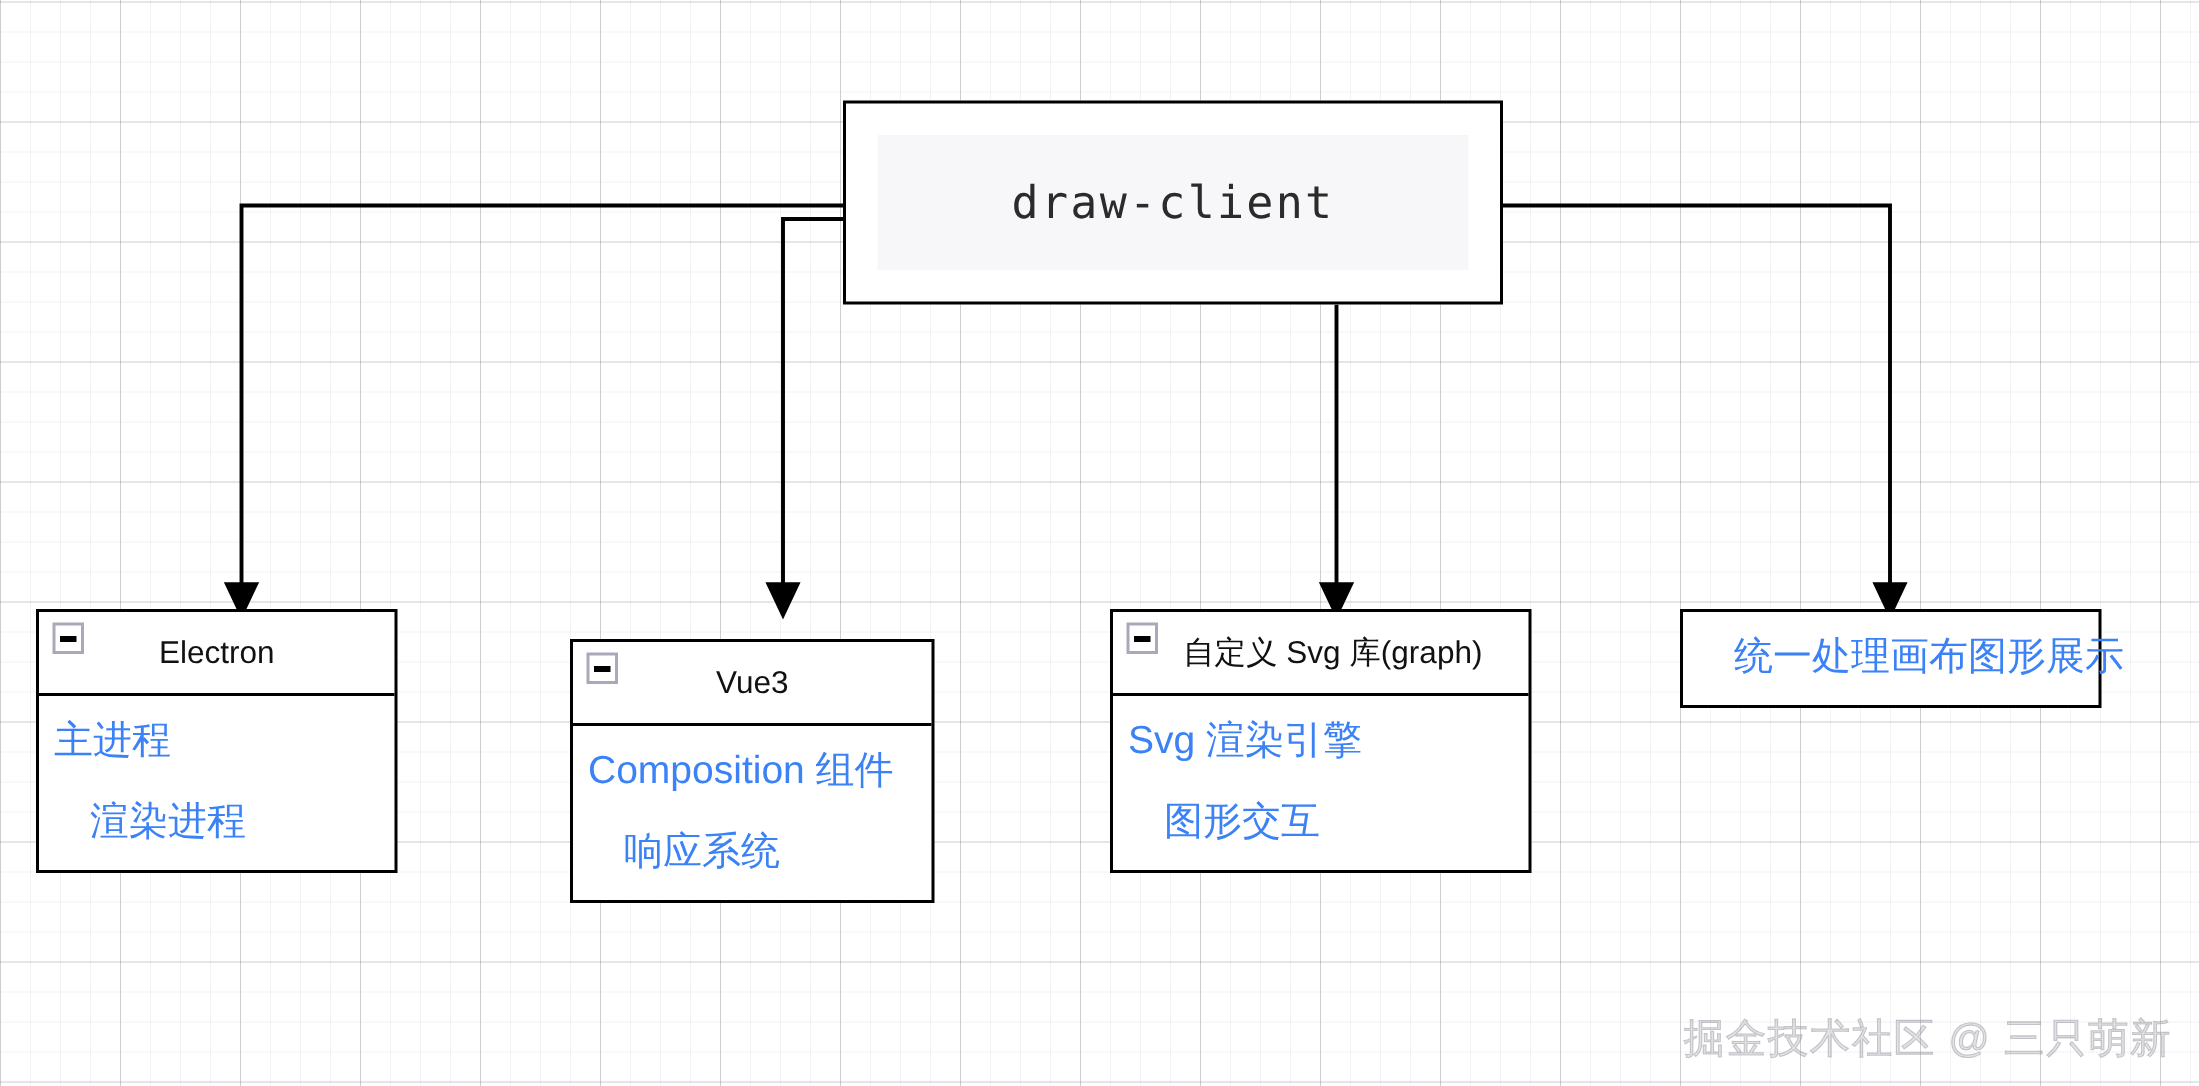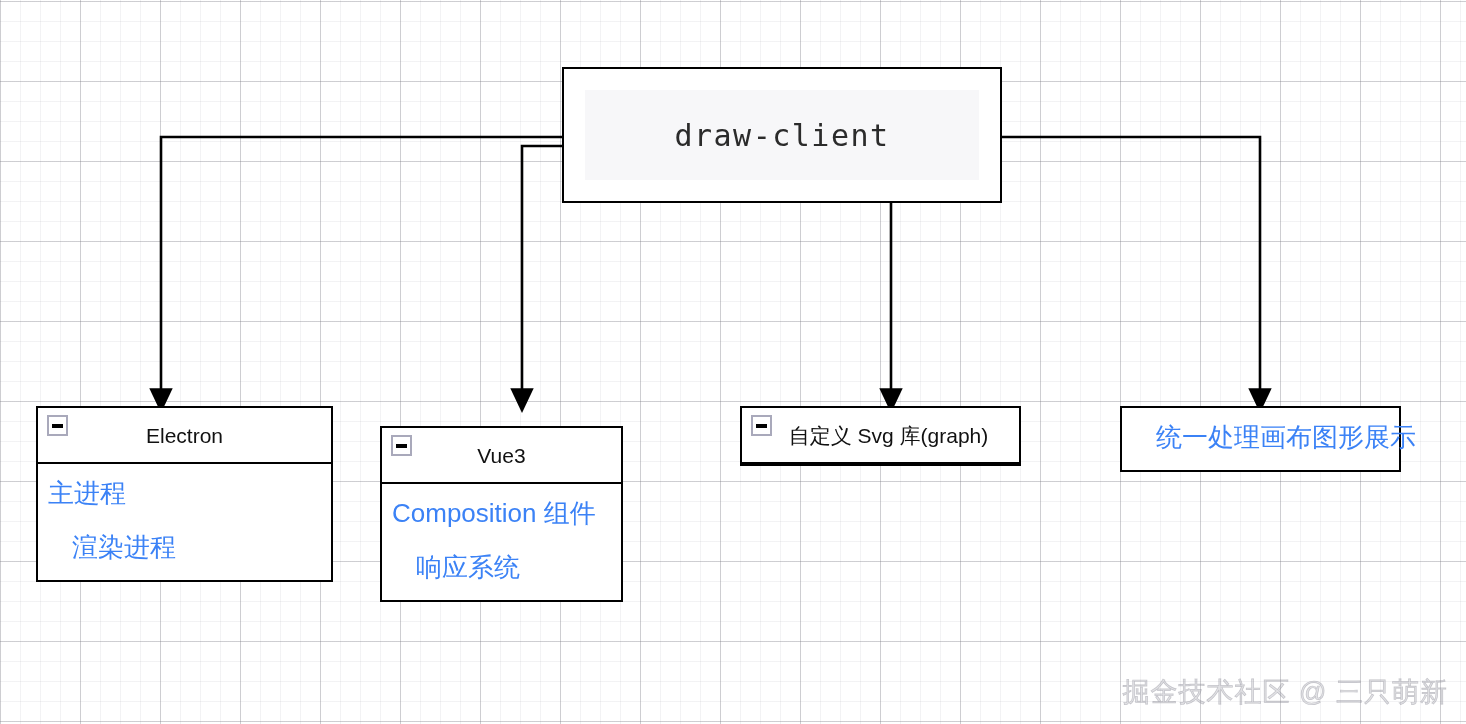--- a/index.html
+++ b/index.html
@@ -111,21 +111,21 @@
     font-size: 26px;
     color: #3b82f6;
     white-space: nowrap;
     padding: 0 0 0 10px;
     line-height: 1;
     margin-bottom: 28px;
   }
   .node-row:last-child { margin-bottom: 6px; padding-left: 34px; }
 
   
-  #node-electron { left: 36px;   top: 406px; width: 297px; }
+  #node-electron { left: 24px;   top: 406px; width: 241px; }
   #node-vue3     { left: 380px;  top: 426px; width: 243px; }
   #node-svg      { left: 740px;  top: 406px; width: 281px; }
   #node-socket   { left: 1120px; top: 406px; width: 281px; }
 
   
   #node-svg .node-title { position: relative; left: 8px; }
 
   
   .watermark {
     position: absolute;
@@ -191,20 +191,24 @@
     </div>
   </div>
 
   <div class="node" id="node-svg">
     <div class="node-header">
       <span class="collapse-icon">
           <i></i>
         </span>
       <span class="node-title">自定义 Svg 库(graph)</span>
     </div>
+    <div class="node-body">
+      <div class="node-row">Svg 渲染引擎</div>
+      <div class="node-row">图形交互</div>
+    </div>
   </div>
 
   <div class="node" id="node-socket">
     <div class="node-body">
       <div class="node-row">统一处理画布图形展示</div>
     </div>
   </div>
 
   <div class="watermark">掘金技术社区 @ 三只萌新</div>
 

